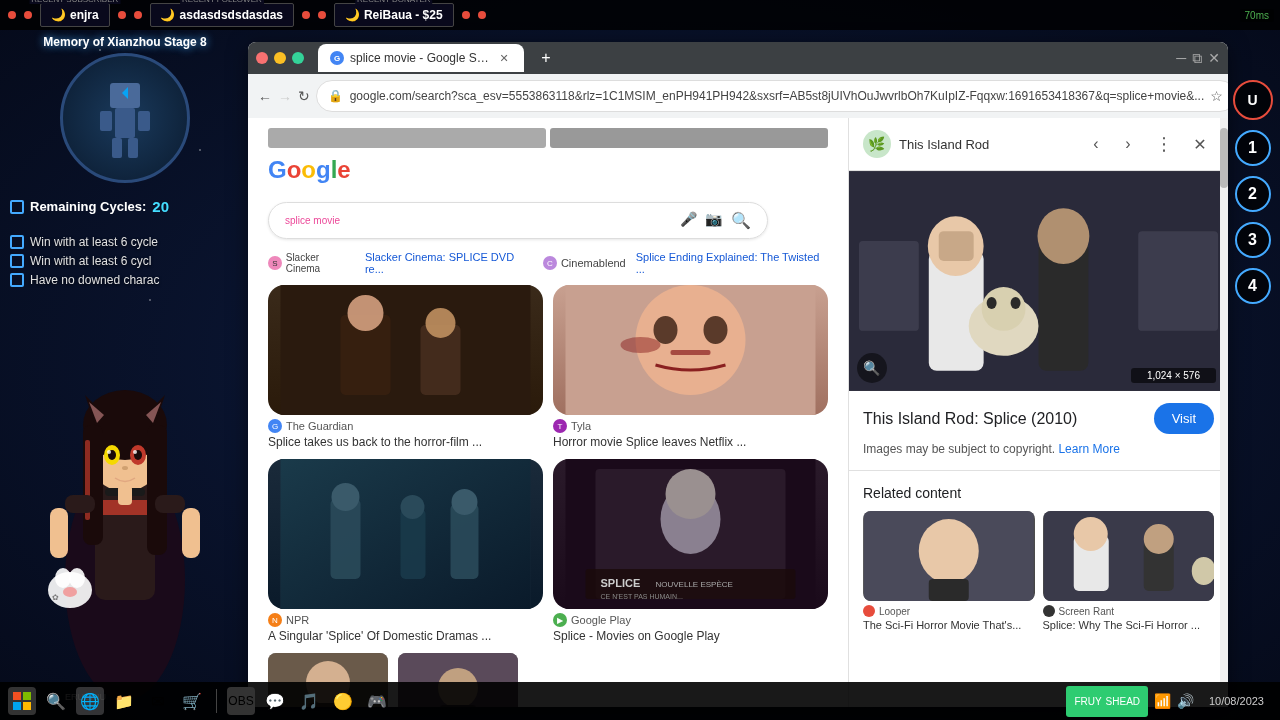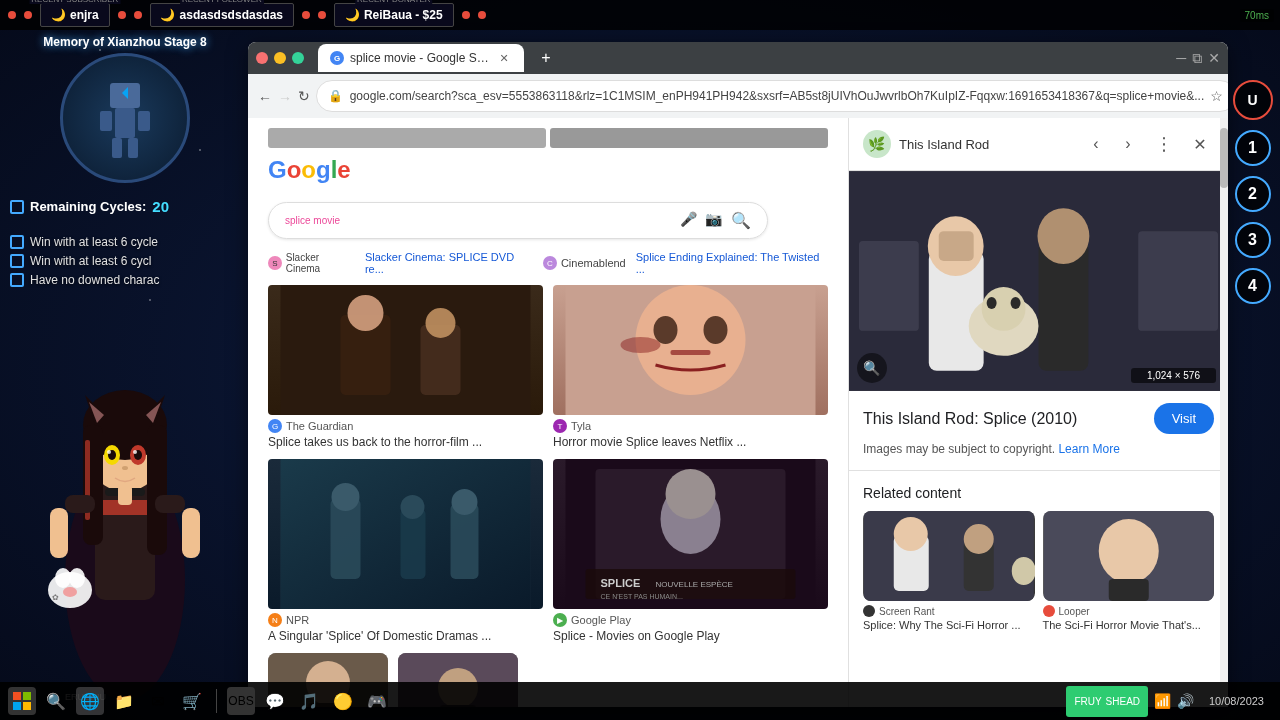--- a/index.html
+++ b/index.html
@@ -332,21 +332,21 @@
       margin-bottom: 10px;
     }
 
     .result-item {
       cursor: pointer;
     }
 
     .result-img-placeholder {
       width: 100%;
       height: 130px;
-      border-radius: 4px;
+      border-radius: 16px;
       background: #888;
       position: relative;
       overflow: hidden;
     }
 
     .result-source {
       display: flex;
       align-items: center;
       gap: 4px;
       margin-top: 4px;
@@ -1114,54 +1114,54 @@
           <span>Images may be subject to copyright.</span>
           <a href="#">Learn More</a>
         </div>
       </div>
 
       <div class="related-content">
         <div class="related-title">Related content</div>
         <div class="related-grid">
 
           <div class="related-item">
-            <div class="related-img img-related-2">
-              <svg width="100%" height="90" viewBox="0 0 170 90">
-                <rect width="170" height="90" fill="#3a3a4a"></rect>
-
-                <rect x="30" y="25" width="35" height="55" rx="5" fill="#e8e8e8"></rect>
-                <ellipse cx="47" cy="23" rx="17" ry="17" fill="#e8c8a8"></ellipse>
-                <rect x="100" y="30" width="30" height="50" rx="5" fill="#333"></rect>
-                <ellipse cx="115" cy="28" rx="15" ry="15" fill="#c0a080"></ellipse>
-
-                <ellipse cx="160" cy="60" rx="12" ry="14" fill="#d0c8a8"></ellipse>
-              </svg>
-            </div>
-            <div class="related-source">
-              <div class="related-source-icon" style="background:#333;"></div>
-              <span class="related-source-name">Screen Rant</span>
-            </div>
-            <div class="related-item-title">Splice: Why The Sci-Fi Horror ...</div>
-          </div>
-
-          <div class="related-item">
             <div class="related-img img-related-1">
               <svg width="100%" height="90" viewBox="0 0 170 90">
                 <rect width="170" height="90" fill="#4a4a5a"></rect>
                 <ellipse cx="85" cy="40" rx="30" ry="32" fill="#e8c8a8"></ellipse>
                 <rect x="65" y="68" width="40" height="22" rx="4" fill="#2a2a2a"></rect>
               </svg>
             </div>
             <div class="related-source">
               <div class="related-source-icon" style="background:#e74c3c;"></div>
               <span class="related-source-name">Looper</span>
             </div>
             <div class="related-item-title">The Sci-Fi Horror Movie That's...</div>
           </div>
 
+          <div class="related-item">
+            <div class="related-img img-related-2">
+              <svg width="100%" height="90" viewBox="0 0 170 90">
+                <rect width="170" height="90" fill="#3a3a4a"></rect>
+
+                <rect x="30" y="25" width="35" height="55" rx="5" fill="#e8e8e8"></rect>
+                <ellipse cx="47" cy="23" rx="17" ry="17" fill="#e8c8a8"></ellipse>
+                <rect x="100" y="30" width="30" height="50" rx="5" fill="#333"></rect>
+                <ellipse cx="115" cy="28" rx="15" ry="15" fill="#c0a080"></ellipse>
+
+                <ellipse cx="160" cy="60" rx="12" ry="14" fill="#d0c8a8"></ellipse>
+              </svg>
+            </div>
+            <div class="related-source">
+              <div class="related-source-icon" style="background:#333;"></div>
+              <span class="related-source-name">Screen Rant</span>
+            </div>
+            <div class="related-item-title">Splice: Why The Sci-Fi Horror ...</div>
+          </div>
+
         </div>
       </div>
 
     </div>
 
     <div class="browser-scrollbar">
       <div class="browser-scrollbar-thumb"></div>
     </div>
 
   </div>

